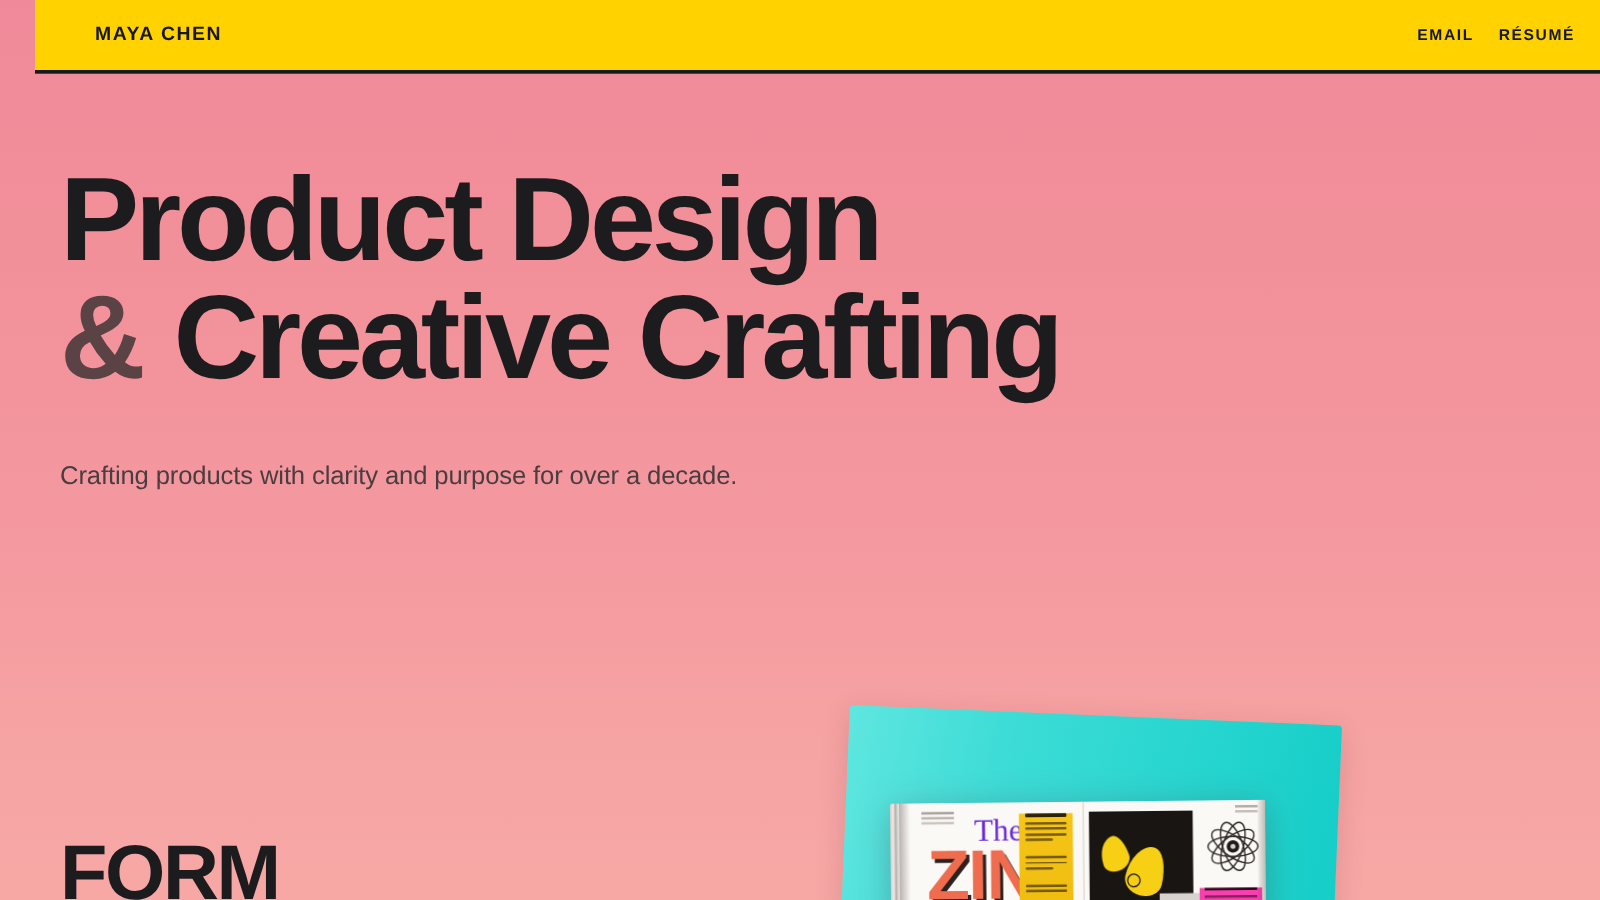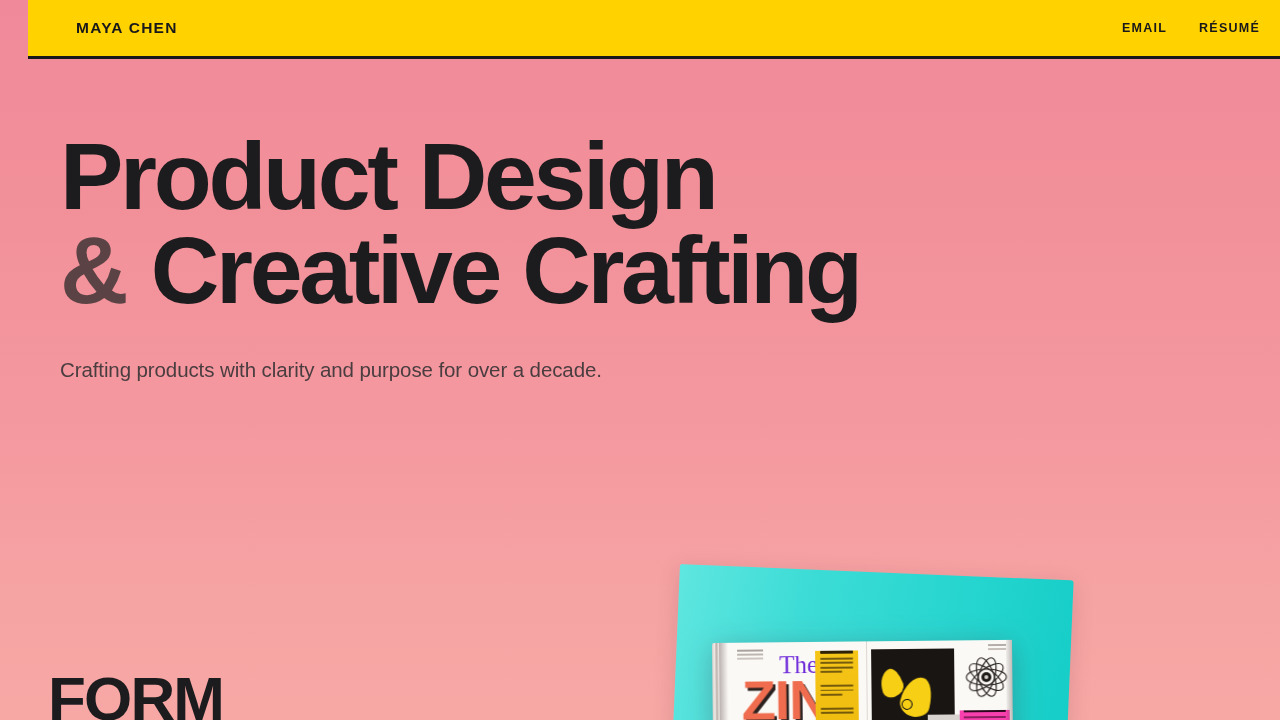--- a/index.html
+++ b/index.html
@@ -37,55 +37,55 @@
   .brand {
     font-size:15.5px;
     font-weight:bold;
     letter-spacing:0.08em;
     color:#18181a;
     white-space:nowrap;
   }
   .nav-links {
     margin-left:auto;
     display:flex; align-items:center;
-    gap:32px;
+    gap:20px;
   }
   .nav-link {
     font-size:12.5px;
     font-weight:bold;
     letter-spacing:0.10em;
     color:#18181a;
     text-decoration:none;
     white-space:nowrap;
     cursor:pointer;
   }
 
   
   .hero {
     position:absolute;
     top:59px; left:0;
     width:1260px;
-    padding:70px 48px 0 60px;
+    padding:70px 48px 0 48px;
     z-index:10;
   }
   .headline {
     font-size:95px;
     font-weight:bold;
     line-height:0.99;
     letter-spacing:-0.035em;
     color:#1c1c1e;
     white-space:nowrap;
   }
   .headline .amp {
     color:#5b4345;
     font-weight:bold;
     letter-spacing:-0.01em;
   }
   .subhead {
-    margin-top:37px;
+    margin-top:48px;
     font-size:20.5px;
     font-weight:400;
     line-height:1.58;
     color:#4a3d40;
     letter-spacing:-0.005em;
   }
 
   
   .section-title {
     position:absolute;

